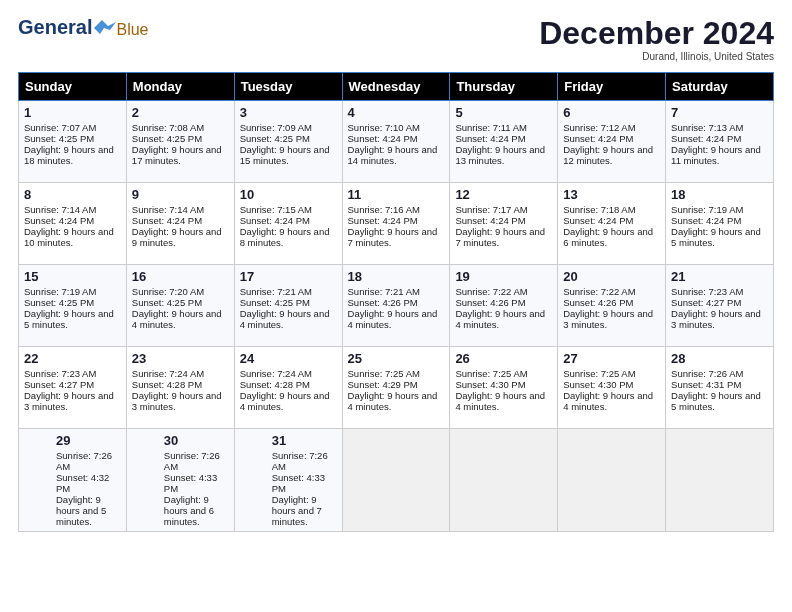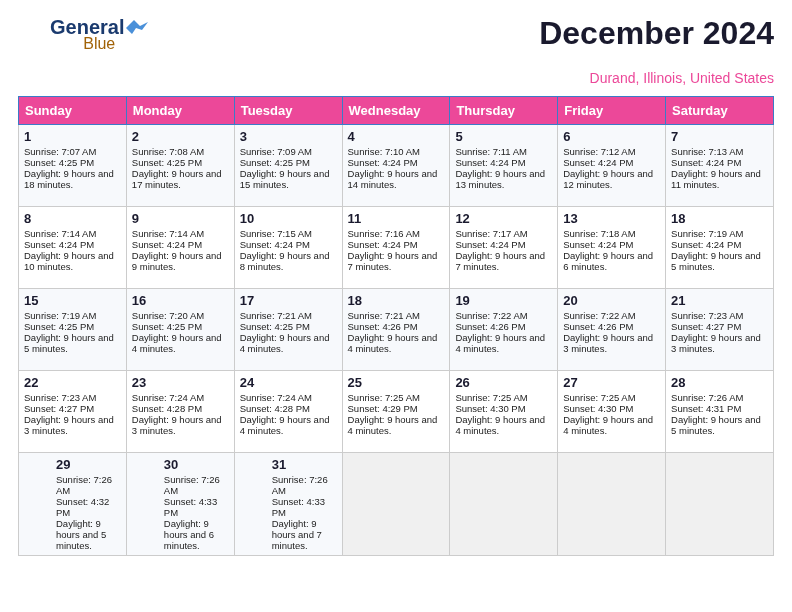--- a/index.html
+++ b/index.html
@@ -15,45 +15,43 @@
       padding: 16px 18px 10px 18px;
     }
     .header-row {
       display: flex;
       justify-content: space-between;
       align-items: flex-start;
       margin-bottom: 10px;
     }
     .logo {
       display: flex;
-      flex-direction: column;
-      align-items: center;
-      margin-left: 32px;
+      flex-direction: row;
+      align-items: flex-end;
     }
     .title-area {
       text-align: right;
     }
     .month-title {
       font-size: 32px;
       font-weight: bold;
       color: #1a1a2e;
       line-height: 1.1;
     }
     .location {
-      font-size: 14px;
-      color: #ec4899;
-      margin-top: 19px;
+      font-size: 10px;
+      color: #404040;
     }
     table {
       width: 100%;
       border-collapse: collapse;
       table-layout: fixed;
     }
     thead th {
-      background-color: #ec4899;
+      background-color: #000000;
       color: #fff;
       font-size: 13px;
       font-weight: bold;
       padding: 6px 6px;
       text-align: left;
       border: 1px solid #3a7bc8;
     }
     tbody td {
       border: 1px solid #ccc;
       vertical-align: top;

